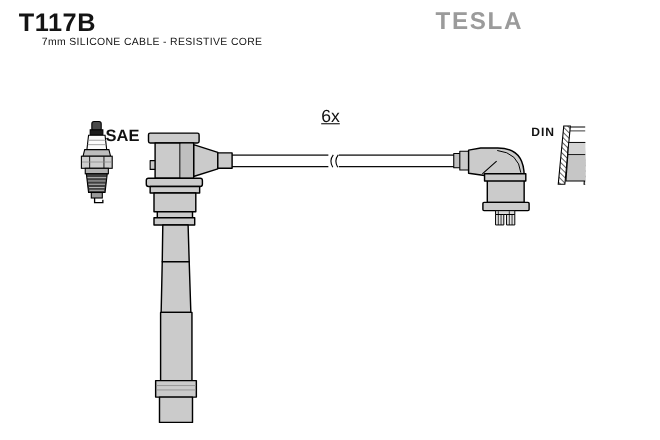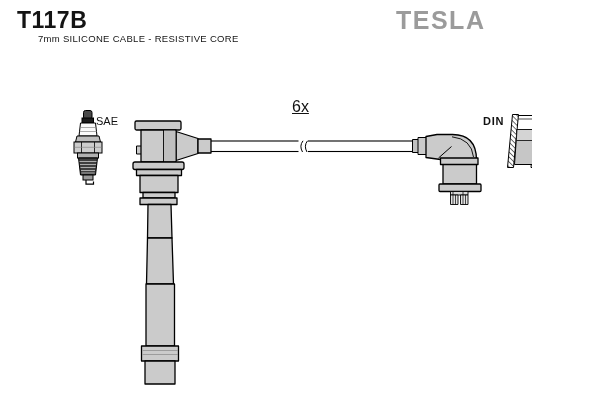--- a/index.html
+++ b/index.html
@@ -1,24 +1,24 @@
 <!DOCTYPE html>
 <html><head>
 <meta charset="utf-8">
 <style>
   html,body{margin:0;padding:0;background:#ffffff;}
   .page{position:relative;width:532px;height:400px;background:#ffffff;overflow:hidden;
         font-family:"Liberation Sans",sans-serif;color:#141414;}
   .part-number{position:absolute;left:17px;top:7px;font-size:23px;font-weight:bold;
                letter-spacing:.5px;color:#141414;}
   .description{position:absolute;left:17px;top:33px;font-size:9.5px;letter-spacing:.3px;color:#141414;margin-left:21px;}
-  .brand-logo{position:absolute;left:396px;top:6px;font-size:25px;font-weight:bold;
+  .brand-logo{position:absolute;left:396px;top:6px;font-size:22px;font-weight:bold;
               letter-spacing:1.5px;color:#9b9b9b;}
   .lbl{position:absolute;color:#111;}
-  .lbl-sae{left:96px;top:115px;font-size:11px;font-weight:normal;}
+  .lbl-sae{left:96px;top:115px;font-size:15px;font-weight:bold;}
   .lbl-qty{left:292px;top:98px;font-size:16px;font-weight:normal;text-decoration:underline;}
   .lbl-din{left:483px;top:115px;font-size:11px;font-weight:bold;letter-spacing:.8px;}
   .drawing{position:absolute;left:0;top:0;}
 </style>
 </head>
 <body>
 
 <div class="page">
 
   <svg class="drawing" width="600" height="400" viewBox="0 0 600 400" xmlns="http://www.w3.org/2000/svg">

